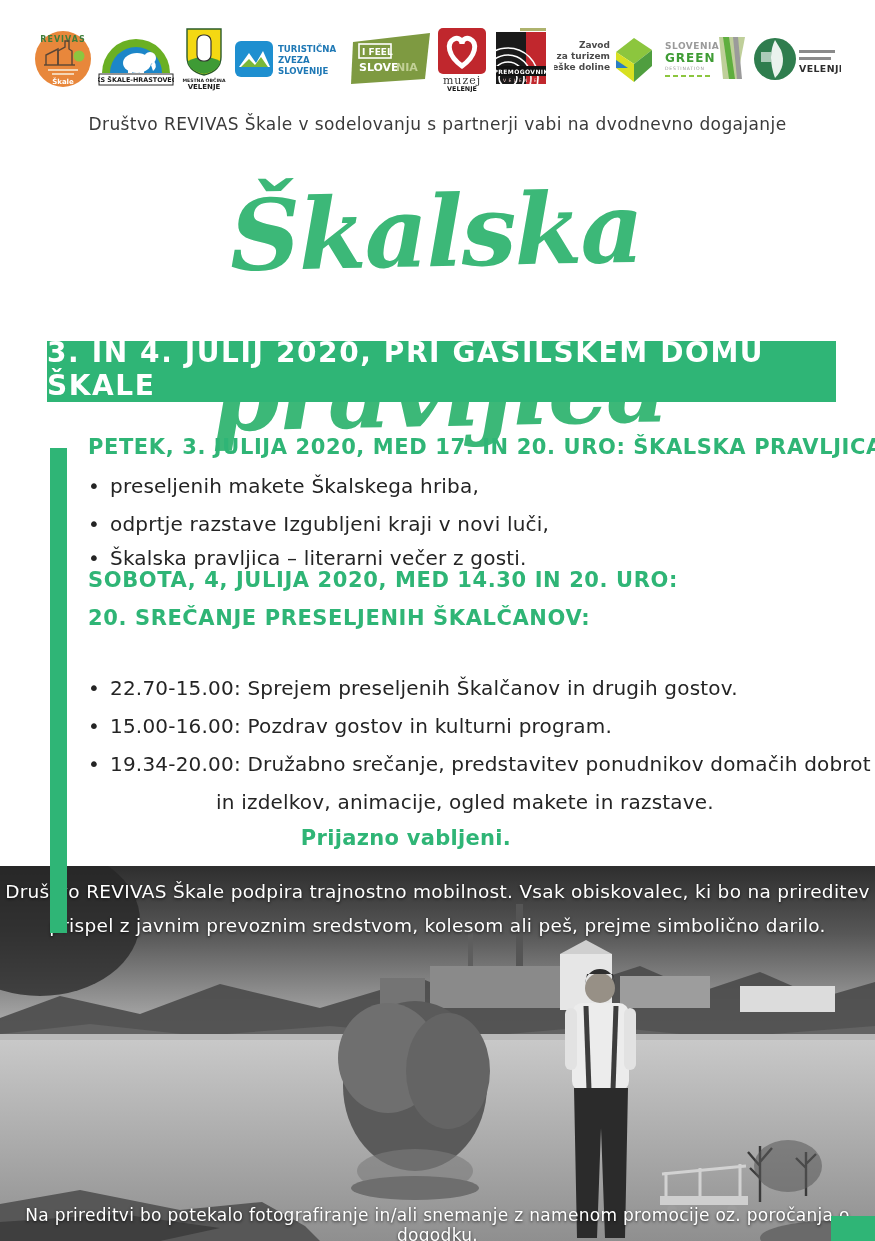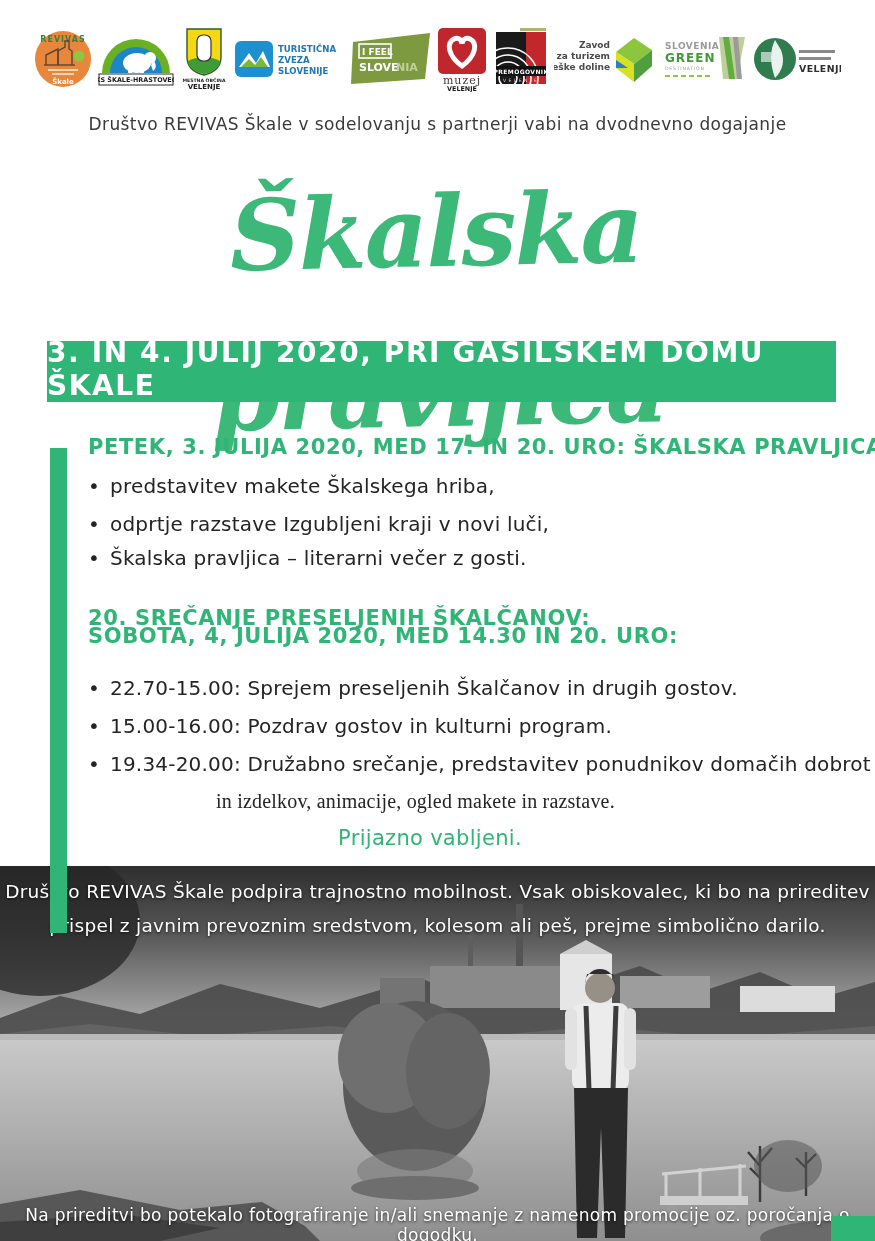--- a/index.html
+++ b/index.html
@@ -25,24 +25,24 @@
   .banner{
     position:absolute;left:47px;top:341px;width:789px;height:61px;
     background:#2fb576;color:#ffffff;display:flex;align-items:flex-end;justify-content:center;
     font-size:28px;font-weight:bold;letter-spacing:1.6px;
   }
   .green-bar-left{position:absolute;left:50px;top:448px;width:17px;height:485px;background:#2fb576;z-index:6;}
   .sec-line{position:absolute;left:88px;white-space:nowrap;}
   .green-h{color:#2fb576;font-size:21px;font-weight:bold;letter-spacing:.6px;}
   .bullet{font-size:20px;color:#242424;letter-spacing:.2px;}
   .bullet .dot{margin-right:10px;color:#242424;}
-  .cont-line{left:216px;font-family:Liberation Serif, serif;}
+  .cont-line{left:216px;}
   .closing{
     position:absolute;top:826px;left:0;width:812px;text-align:center;
-    color:#2fb576;font-size:21px;font-weight:normal;letter-spacing:.3px;padding-left:24px;
+    color:#2fb576;font-size:21px;font-weight:bold;letter-spacing:.3px;
   }
   .photo-wrap{position:absolute;left:0;top:866px;width:875px;height:375px;z-index:1;}
   .overlay-text{
     position:absolute;left:0;width:875px;text-align:center;color:#ffffff;z-index:4;
     font-size:18.5px;letter-spacing:.3px;text-shadow:0 1px 3px rgba(0,0,0,.75);
   }
   .overlay-1{top:881px;}
   .overlay-2{top:915px;}
   .photo-caption{top:1205px;font-size:17px;}
   .green-corner{position:absolute;left:831px;top:1216px;width:44px;height:25px;background:#2fb576;z-index:5;}
@@ -167,25 +167,25 @@
 
 <h1 class="big-title">Škalska pravljica</h1>
 
 <div class="banner">
   <span>3. IN 4. JULIJ 2020, PRI GASILSKEM DOMU ŠKALE</span>
 </div>
 
 <div class="green-bar-left"></div>
 
 <div class="sec-line green-h" style="top:435px">PETEK, 3. JULIJA 2020, MED 17. IN 20. URO: ŠKALSKA PRAVLJICA</div>
-<div class="sec-line bullet" style="top:474px"><span class="dot">•</span><span>predstavitev makete Škalskega hriba,</span></div>
+<div class="sec-line bullet" style="top:474px"><span class="dot">•</span><span>preseljenih makete Škalskega hriba,</span></div>
 <div class="sec-line bullet" style="top:512px"><span class="dot">•</span><span>odprtje razstave Izgubljeni kraji v novi luči,</span></div>
 <div class="sec-line bullet" style="top:546px"><span class="dot">•</span><span>Škalska pravljica – literarni večer z gosti.</span></div>
 
-<div class="sec-line green-h" style="top:624px">SOBOTA, 4, JULIJA 2020, MED 14.30 IN 20. URO:</div>
+<div class="sec-line green-h" style="top:568px">SOBOTA, 4, JULIJA 2020, MED 14.30 IN 20. URO:</div>
 <div class="sec-line green-h" style="top:606px">20. SREČANJE PRESELJENIH ŠKALČANOV:</div>
 <div class="sec-line bullet" style="top:676px"><span class="dot">•</span><span>22.70-15.00: Sprejem preseljenih Škalčanov in drugih gostov.</span></div>
 <div class="sec-line bullet" style="top:714px"><span class="dot">•</span><span>15.00-16.00: Pozdrav gostov  in kulturni program.</span></div>
 <div class="sec-line bullet" style="top:752px"><span class="dot">•</span><span>19.34-20.00: Družabno srečanje, predstavitev ponudnikov domačih dobrot</span></div>
 <div class="sec-line bullet cont-line" style="top:790px;left:216px">in izdelkov, animacije, ogled makete in razstave.</div>
 
 <div class="closing">Prijazno vabljeni.</div>
 
 <div class="photo-wrap">
   <svg width="875" height="375" viewBox="0 0 875 375" preserveAspectRatio="none">

